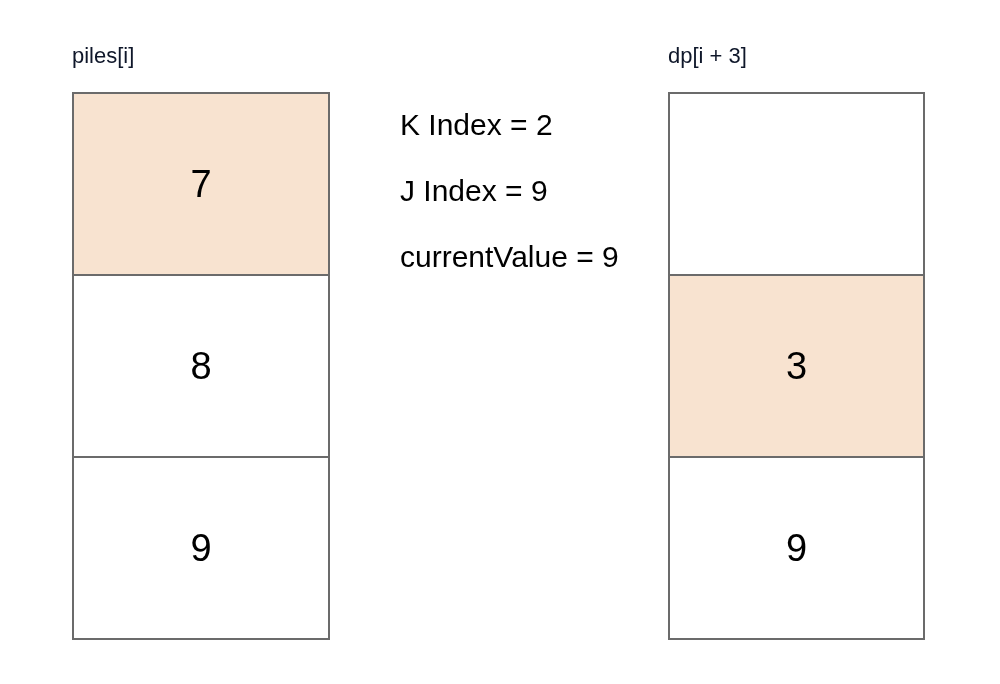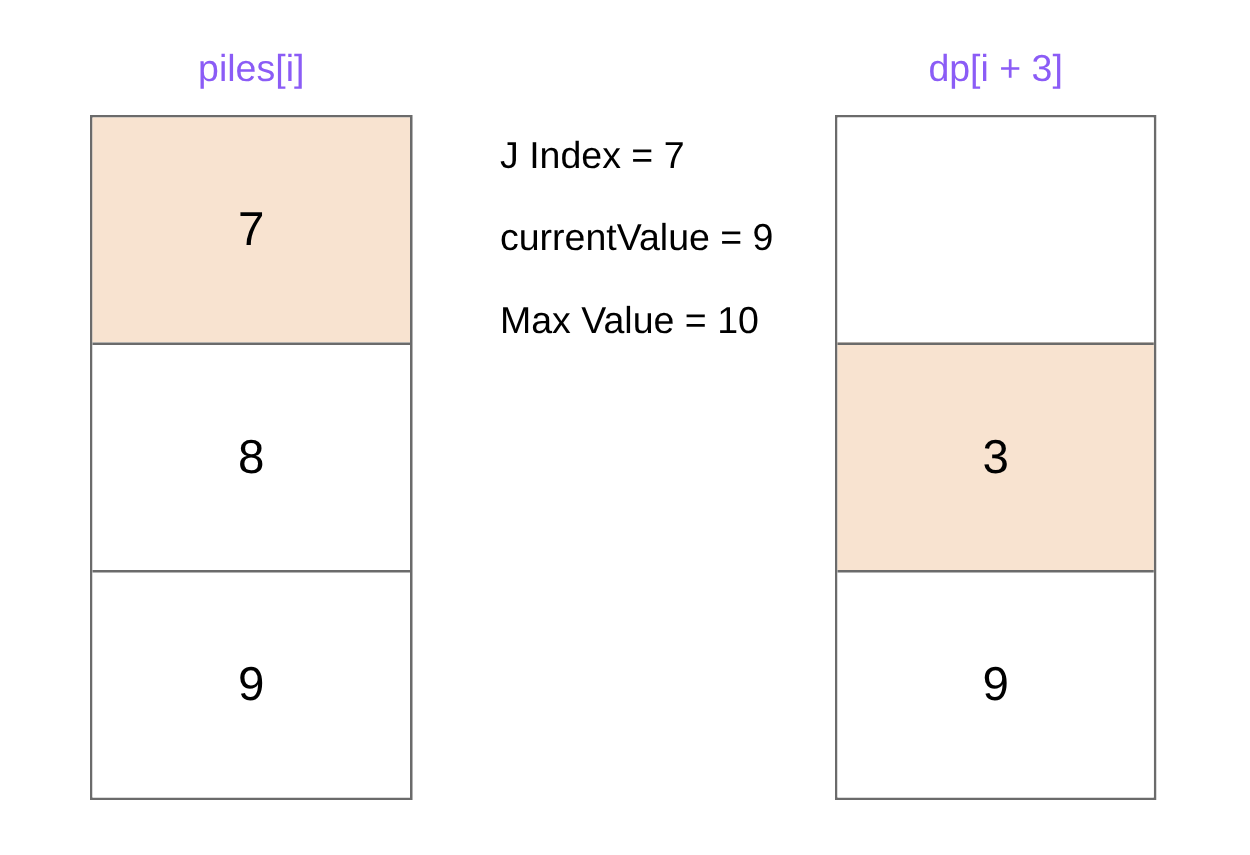--- a/index.html
+++ b/index.html
@@ -14,23 +14,23 @@
     background: var(--bg, #ffffff);
     font-family: "Liberation Sans", sans-serif;
     color: #000000;
     overflow: hidden;
   }
   .col-title {
     position: absolute;
     top: 36px;
     height: 40px;
     line-height: 40px;
-    text-align: center;
-    font-size: 30px;
-    color: #8b5cf6;
+    text-align: left;
+    font-size: 22px;
+    color: #0f172a;
     white-space: nowrap;
   }
   .col-title.left  { left: 72px;  width: 258px; }
   .col-title.right { left: 668px; width: 257px; }
 
   .array-col {
     position: absolute;
     top: 92px;
     height: 548px;
     border: 2px solid var(--cell-border, #6b6b6b);
@@ -86,23 +86,23 @@
     </div>
     <div class="cell">
       <span>8</span>
     </div>
     <div class="cell">
       <span>9</span>
     </div>
   </div>
 
   <div class="state-panel">
-    <div class="state-line">J Index = 7</div>
+    <div class="state-line">K Index = 2</div>
+    <div class="state-line">J Index = 9</div>
     <div class="state-line">currentValue = 9</div>
-    <div class="state-line">Max Value = 10</div>
   </div>
 
   <div class="array-col right">
     <div class="cell">
       <span></span>
     </div>
     <div class="cell highlight">
       <span>3</span>
     </div>
     <div class="cell">

